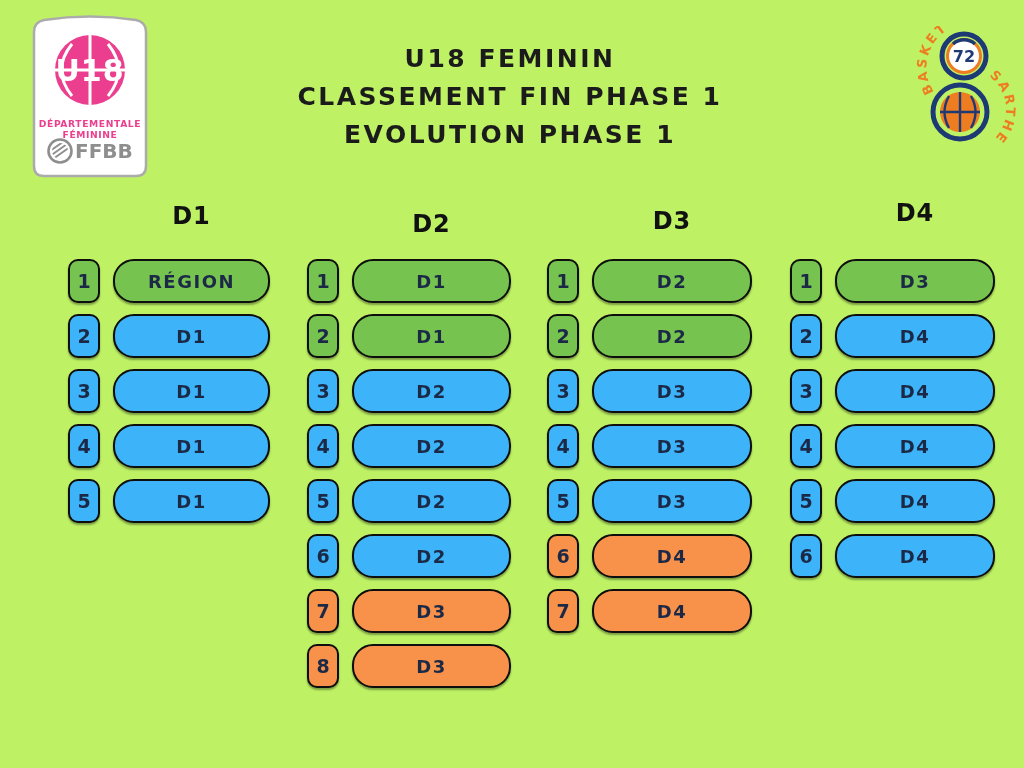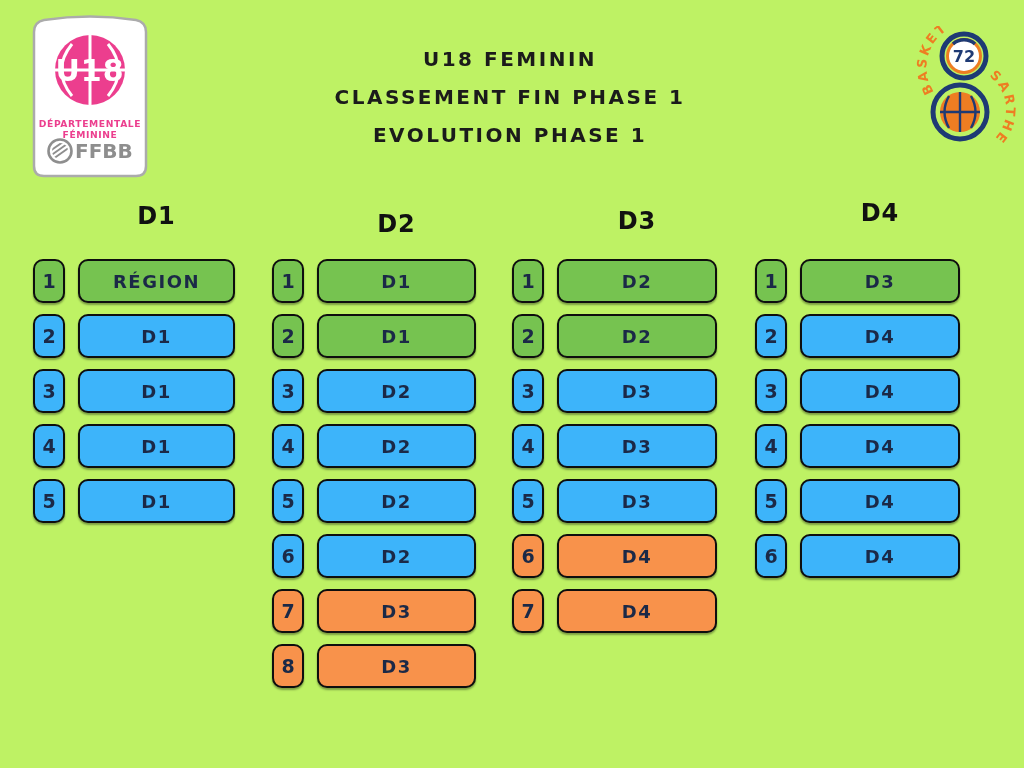--- a/index.html
+++ b/index.html
@@ -7,41 +7,41 @@
     width:1024px;height:768px;background:#ffffff;overflow:hidden;
     font-family:"DejaVu Sans","Liberation Sans",sans-serif;
     position:relative;
   }
   .page{position:absolute;inset:0;background:#bef264;}
 
   
   .title{
     position:absolute;left:170px;width:680px;top:40px;
     text-align:center;color:#1b1b1b;font-weight:bold;
-    font-size:20px;line-height:38px;letter-spacing:2.5px;
+    font-size:25px;line-height:38px;letter-spacing:2.5px;
   }
   .logo-left{position:absolute;left:32px;top:14px;}
   .logo-right{position:absolute;left:903px;top:26px;}
 
   
-  #board{position:absolute;inset:0;}
+  #board{position:absolute;inset:0;margin-left:35px;}
   .column{position:absolute;top:0;height:100%;}
   .col-header{
     position:absolute;text-align:center;color:#111;
     font-weight:bold;font-size:24px;letter-spacing:1px;
   }
   .badge,.dest{
     position:absolute;height:44px;box-sizing:border-box;
     border:2px solid #0e0e0e;border-radius:10px;
     display:flex;align-items:center;justify-content:center;
     font-weight:bold;color:var(--navy);
     box-shadow:0 2px 2px rgba(0,0,0,0.35);
   }
   .badge{width:32px;font-size:19px;}
-  .dest{font-size:18px;letter-spacing:1.5px;}
+  .dest{font-size:18px;letter-spacing:1.5px;border-radius:21px;}
 </style>
 </head>
 <body style="--navy: #1B2947; --pink: #EC3E8E; --gray: #8E8E8E; --lnavy: #1E3A74; --lorange: #EE7D22;">
 
 <div class="page">
 
   <svg class="logo-left" width="117" height="164" viewBox="0 0 117 164">
     <path d="M2,18 Q2,8 12,6 Q58,-1 104,6 Q114,8 114,18 L114,152 Q114,162 104,162 L12,162 Q2,162 2,152 Z" fill="#ffffff" stroke="#ABABAB" stroke-width="2.5"></path>
     <g>
       <circle cx="58" cy="56" r="35" style="fill:var(--pink)"></circle>

